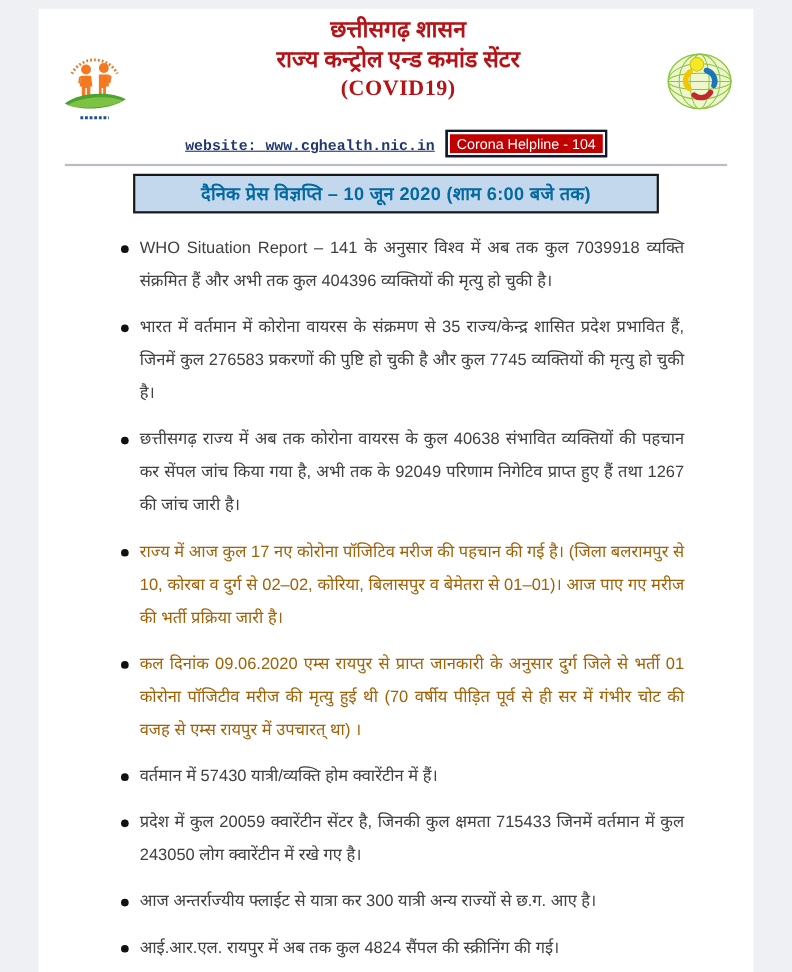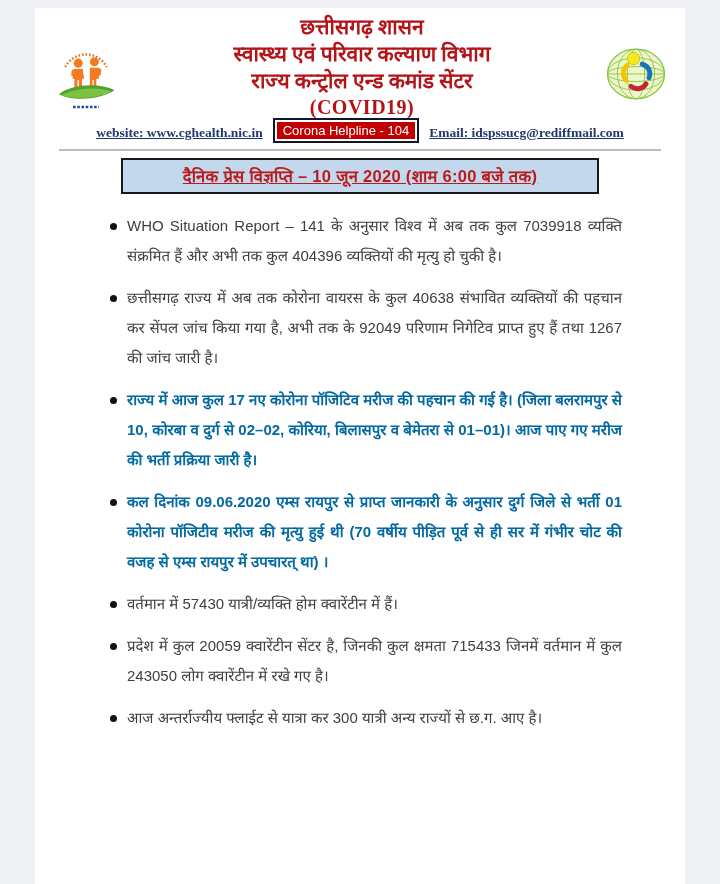--- a/index.html
+++ b/index.html
@@ -32,57 +32,56 @@
   .head-text .l4{
     font-size:20px;line-height:25px;letter-spacing:.5px;text-align:center;
   }
   
   .contact-row{
     display:flex;align-items:center;justify-content:center;
     gap:10px;margin-top:0px;height:26px;
     font-family:"Liberation Serif","DejaVu Serif",serif;
     font-weight:bold;font-size:13.5px;color:#20386e;
   }
-  .contact-row .lnk{text-decoration:underline;cursor:pointer;}
+  .contact-row .lnk{text-decoration:underline;cursor:pointer;font-family:Liberation Mono, monospace;}
   .helpline{
     background:#c00000;color:#ffffff;
     font-family:"Liberation Sans","DejaVu Sans",sans-serif;
     font-weight:normal;font-size:13px;
     padding:3px 8px;border:2px solid #0f172a;
     box-shadow:0 0 0 2px #ffffff inset;
     position:relative;top:-3px;
   }
   .rule{
     height:2px;background:#b9bcc2;margin:3px 24px 0 24px;
   }
   
   .titlebar{
     width:474px;margin:7px auto 0 auto;
     background:#c3d8ec;border:2px solid #17171c;
     text-align:center;padding:4px 0 5px 0;
-    font-size:16.5px;font-weight:bold;color:#b91c1c;
-    text-decoration:underline;
+    font-size:16.5px;font-weight:bold;color:#0369a1;
     letter-spacing:.3px;
   }
   
   ul.bullets{
     margin:17px 0 0 0;padding:0 63px 0 92px;
     list-style:none;
   }
   ul.bullets li{
     position:relative;
     font-size:15px;line-height:30px;color:#404040;
     text-align:justify;
     margin-bottom:12px;
   }
   ul.bullets li::before{
     content:'';position:absolute;left:-17px;top:11.5px;
     width:7px;height:7px;border-radius:50%;background:#111;
   }
-  ul.bullets li.bold{font-weight:bold;color:#0369a1;}
+  ul.bullets li.bold{font-weight:normal;color:#a16207;}
 </style>
 </head>
 <body>
 
 <div class="page">
 
   <div class="letterhead">
 
     <svg class="logo-left" viewBox="0 0 100 130">
       <circle cx="50" cy="62" r="48" fill="#ffffff"></circle>
@@ -97,21 +96,20 @@
         <path d="M70,49 L74,52 L72,62 L69,60 Z"></path>
       </g>
 
       <path d="M8,90 C28,74 72,72 94,84 C74,98 30,102 8,90 Z" fill="#4ca32f"></path>
       <path d="M12,92 C32,80 70,78 90,86 C70,96 32,99 12,92 Z" fill="#7dc242"></path>
       <path d="M30,110 L70,110" stroke="#1d4f91" stroke-width="4" stroke-dasharray="4 2.5" fill="none"></path>
     </svg>
 
     <div class="head-text">
       <div class="l1">छत्तीसगढ़ शासन</div>
-      <div class="l2">स्वास्थ्य एवं परिवार कल्याण विभाग</div>
       <div class="l3">राज्य कन्ट्रोल एन्ड कमांड सेंटर</div>
       <div class="l4">(COVID19)</div>
     </div>
 
     <svg class="logo-right" viewBox="0 0 100 100">
       <ellipse cx="50" cy="50" rx="46" ry="40" fill="#eef6ce" stroke="#8cc63f" stroke-width="2"></ellipse>
       <g stroke="#8cc63f" stroke-width="1.5" fill="none">
         <ellipse cx="50" cy="50" rx="46" ry="26"></ellipse>
         <ellipse cx="50" cy="50" rx="46" ry="12"></ellipse>
         <ellipse cx="50" cy="50" rx="30" ry="40"></ellipse>
@@ -123,30 +121,31 @@
         <path d="M60,34 A16,16 0 0 1 71,56" stroke="#1b75bb" stroke-width="8"></path>
         <path d="M34,60 A16,16 0 0 1 36,36" stroke="#f2c500" stroke-width="8"></path>
         <path d="M42,70 A16,16 0 0 0 66,66" stroke="#c1272d" stroke-width="8"></path>
       </g>
     </svg>
   </div>
 
   <div class="contact-row">
     <span class="lnk">website: www.cghealth.nic.in</span>
     <span class="helpline">Corona Helpline - 104</span>
-    <span class="lnk">Email: idspssucg@rediffmail.com</span>
   </div>
 
   <div class="rule"></div>
 
   <div class="titlebar">दैनिक प्रेस विज्ञप्ति – 10 जून 2020 (शाम 6:00 बजे तक)</div>
 
   <ul class="bullets">
       <li>WHO Situation Report – 141 के अनुसार विश्व में अब तक कुल 7039918 व्यक्ति संक्रमित हैं और अभी तक कुल 404396 व्यक्तियों की मृत्यु हो चुकी है।</li>
+      <li>भारत में वर्तमान में कोरोना वायरस के संक्रमण से 35 राज्य/केन्द्र शासित प्रदेश प्रभावित हैं, जिनमें कुल 276583 प्रकरणों की पुष्टि हो चुकी है और कुल 7745 व्यक्तियों की मृत्यु हो चुकी है।</li>
       <li>छत्तीसगढ़ राज्य में अब तक कोरोना वायरस के कुल 40638 संभावित व्यक्तियों की पहचान कर सेंपल जांच किया गया है, अभी तक के 92049 परिणाम निगेटिव प्राप्त हुए हैं तथा 1267 की जांच जारी है।</li>
       <li class="bold">राज्य में आज कुल 17 नए कोरोना पॉजिटिव मरीज की पहचान की गई है। (जिला बलरामपुर से 10, कोरबा व दुर्ग से 02–02, कोरिया, बिलासपुर व बेमेतरा से 01–01)। आज पाए गए मरीज की भर्ती प्रक्रिया जारी है।</li>
       <li class="bold">कल दिनांक 09.06.2020 एम्स रायपुर से प्राप्त जानकारी के अनुसार दुर्ग जिले से भर्ती 01 कोरोना पॉजिटीव मरीज की मृत्यु हुई थी (70 वर्षीय पीड़ित पूर्व से ही सर में गंभीर चोट की वजह से एम्स रायपुर में उपचारत् था) ।</li>
       <li>वर्तमान में 57430 यात्री/व्यक्ति होम क्वारेंटीन में हैं।</li>
       <li>प्रदेश में कुल 20059 क्वारेंटीन सेंटर है, जिनकी कुल क्षमता 715433 जिनमें वर्तमान में कुल 243050 लोग क्वारेंटीन में रखे गए है।</li>
       <li>आज अन्तर्राज्यीय फ्लाईट से यात्रा कर 300 यात्री अन्य राज्यों से छ.ग. आए है।</li>
+      <li>आई.आर.एल. रायपुर में अब तक कुल 4824 सैंपल की स्क्रीनिंग की गई।</li>
     </ul>
 
 </div>
 
 </body></html>

